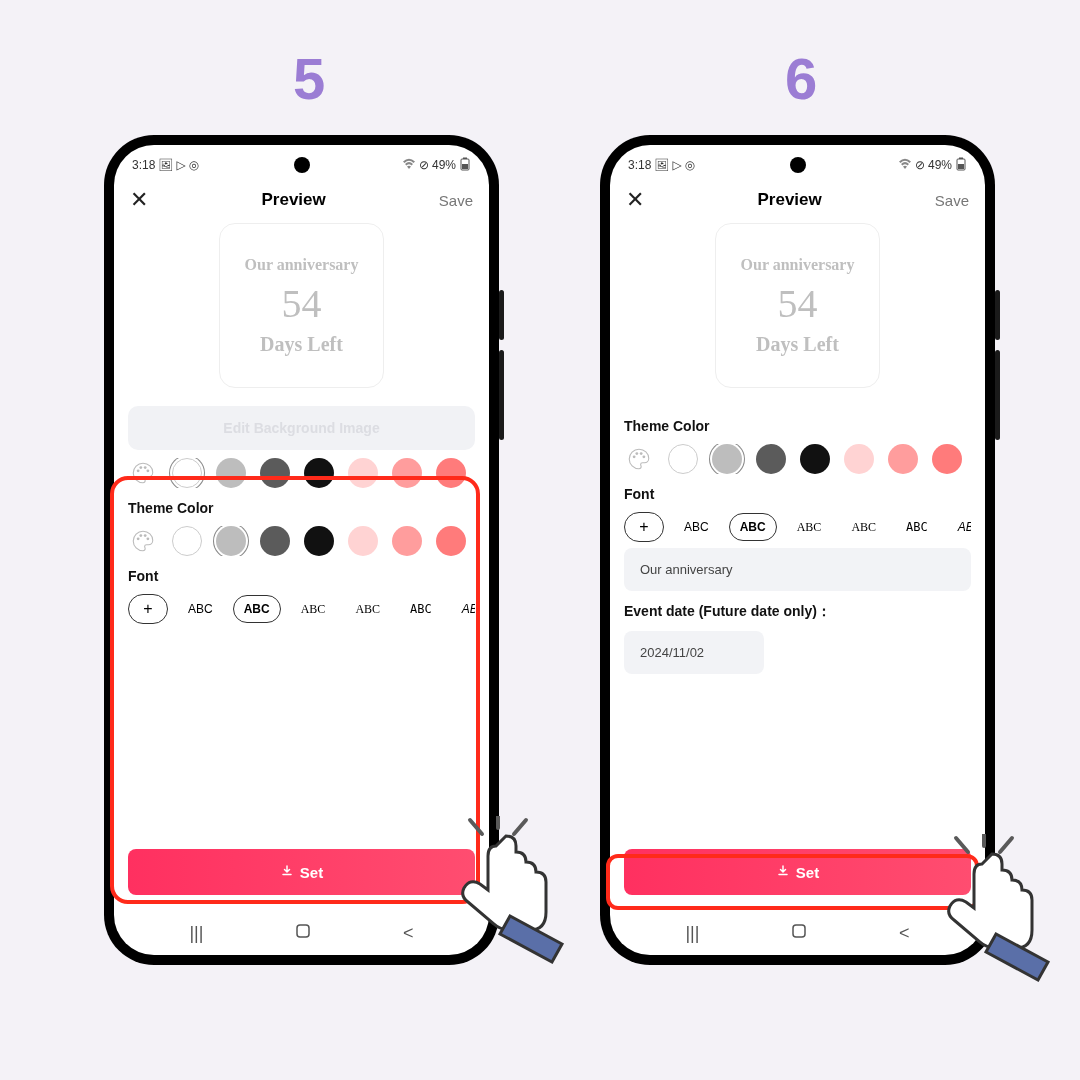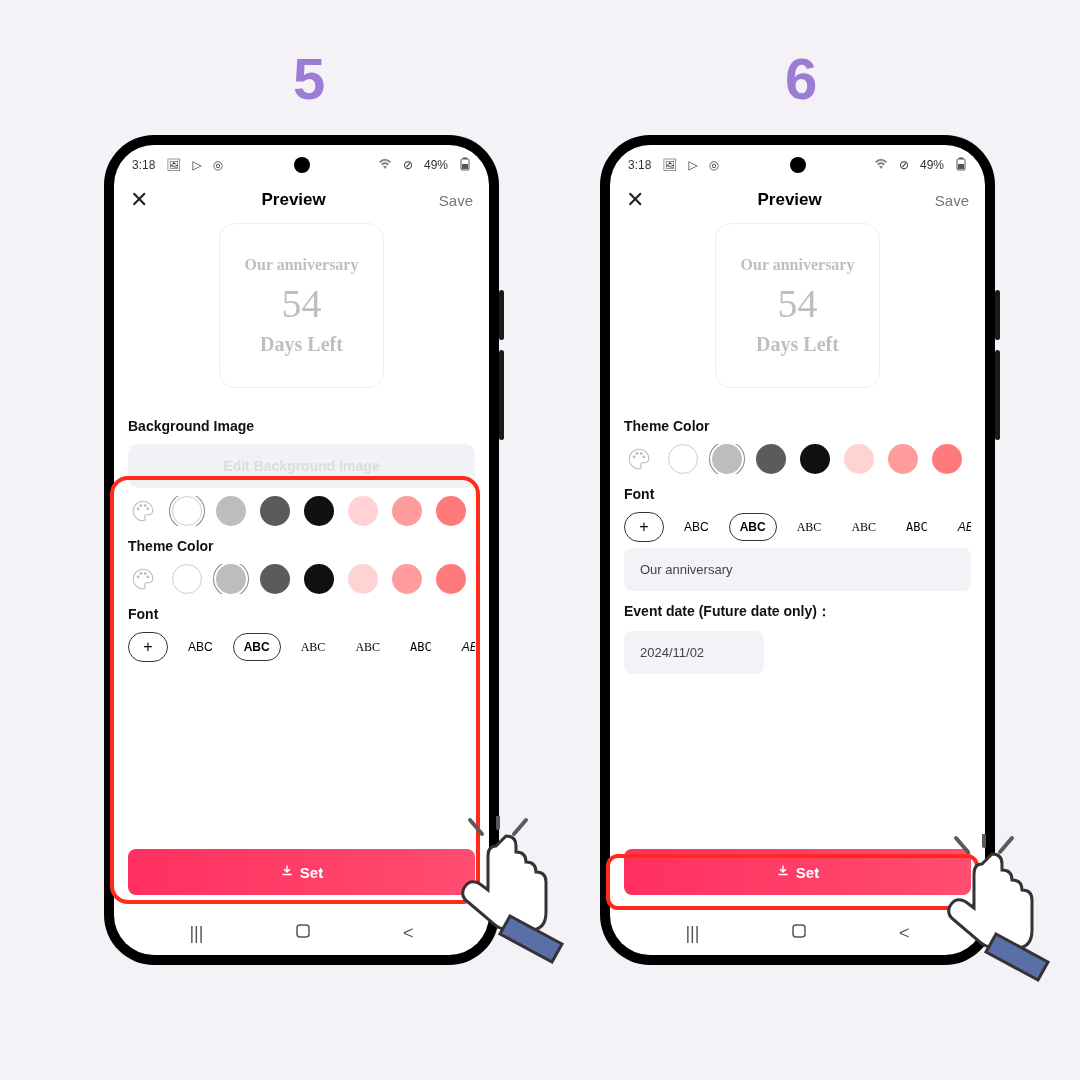--- a/index.html
+++ b/index.html
@@ -58,21 +58,21 @@
   .statusbar {
     height: 32px;
     display: flex;
     align-items: center;
     justify-content: space-between;
     padding: 0 18px;
     font-size: 12px;
     color: #333;
     margin-top: 4px;
   }
-  .sb-left, .sb-right { display: flex; align-items: center; gap: 11px; }
+  .sb-left, .sb-right { display: flex; align-items: center; gap: 3px; }
   .sb-time { font-weight: 500; }
 
   .topbar {
     display: flex;
     align-items: center;
     justify-content: space-between;
     padding: 6px 16px 10px;
   }
   .close-x { font-size: 22px; color: #222; cursor: pointer; }
   .topbar-title { font-weight: 700; font-size: 17px; }
@@ -254,21 +254,20 @@
       <span class="close-x">✕</span>
       <span class="topbar-title">Preview</span>
       <span class="save">Save</span>
     </div>
     <div class="preview-card">
       <div class="pc-title">Our anniversary</div>
       <div class="pc-num">54</div>
       <div class="pc-days">Days Left</div>
     </div>
     <div class="content">
-      <div class="section-label">Background Image</div>
       <button class="edit-bg-btn">Edit Background Image</button>
       <div class="swatch-row">
         <span class="swatch sw-palette">
           <svg width="26" height="26" viewBox="0 0 24 24">
               <path d="M12 3a9 9 0 1 0 0 18c1.5 0 2-1 2-2 0-.8-.5-1.3-.5-2 0-1 .8-1.5 1.8-1.5h1.7A4 4 0 0 0 21 11.5C21 6.8 17 3 12 3z" fill="none" stroke="#bbb" stroke-width="1"></path>
               <circle cx="7.5" cy="10" r="1.3" fill="#bbb"></circle>
               <circle cx="10" cy="7" r="1.3" fill="#bbb"></circle>
               <circle cx="14" cy="7" r="1.3" fill="#bbb"></circle>
               <circle cx="16.5" cy="10" r="1.3" fill="#bbb"></circle>
             </svg>

